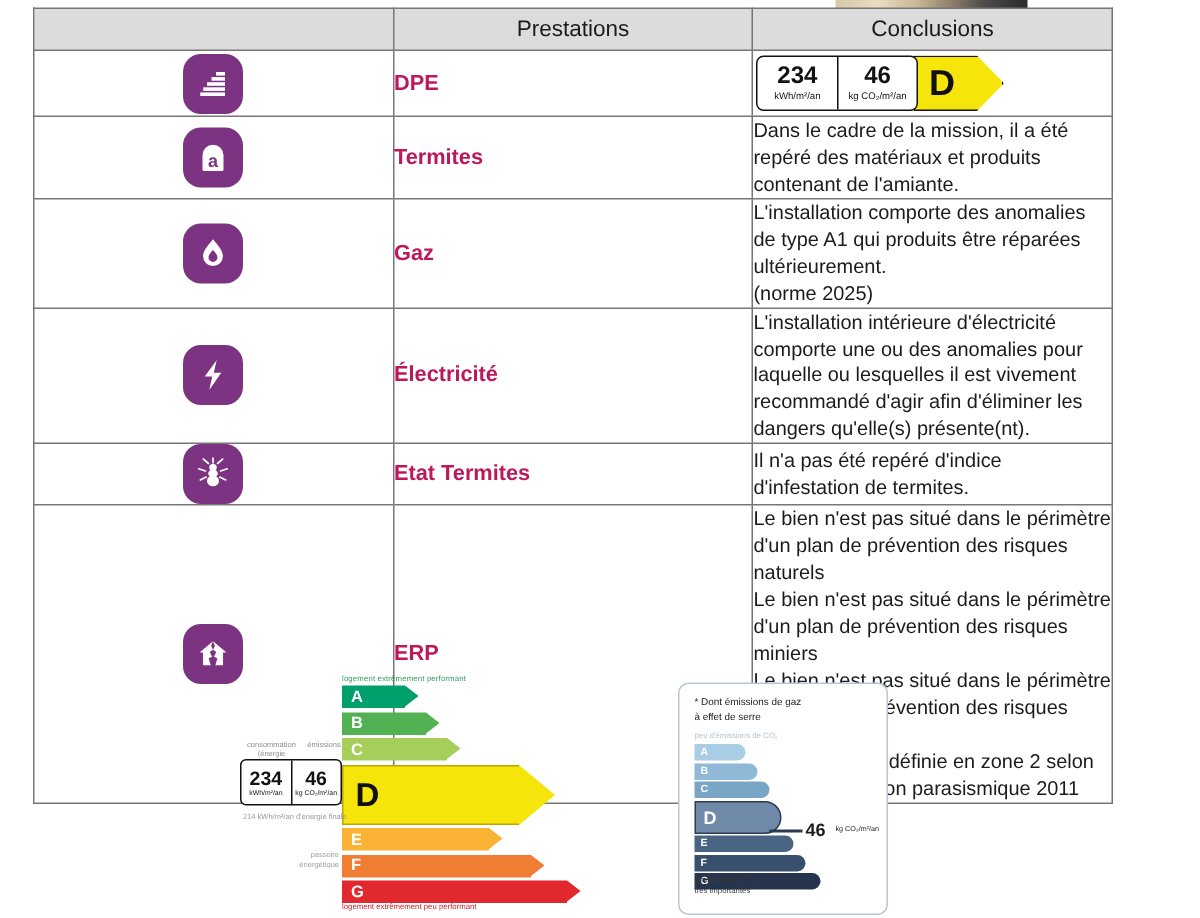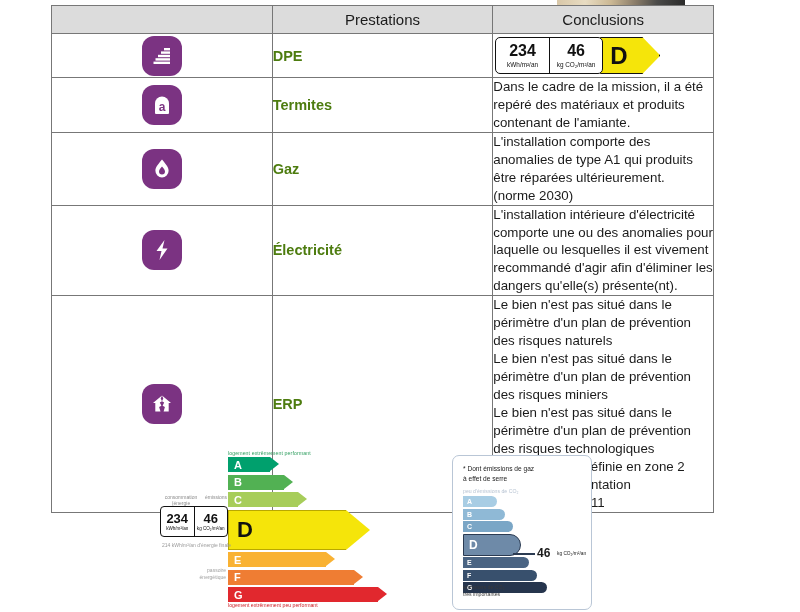--- a/index.html
+++ b/index.html
@@ -14,24 +14,23 @@
   }
 
   
   .photo-strip{
     position:absolute; left:557px; top:0px; width:128px; height:8px;
     background: linear-gradient(95deg,#d8c7a8 0%, #e8dcc2 22%, #cbb894 42%, #8d7f6b 60%, #4a4a48 78%, #2a2a2a 100%);
   }
 
   
   .tbl{
-    position:absolute; left:22px; top:5px; width:663px;
+    position:absolute; left:22px; top:5px; width:720px;
     border-collapse:collapse;
     table-layout:fixed;
-    margin-left:29px;
   }
   .tbl td, .tbl th{
     border:1px solid #777;
     vertical-align:middle;
     padding:0;
   }
   .th-cell{
     background:#dcdcdc;
     height:28px;
     font-weight:400;
@@ -40,21 +39,21 @@
     color:#1b1b1b;
   }
   .th-blank{ background:#dcdcdc; }
 
   .col-icon{ width:68px; }
   .col-name{ width:172px; }
   .col-con{ width:528px; }
 
   .icon-cell{ text-align:center; }
   .name-cell{
-    font-weight:bold; font-size:14.5px; padding-left:10px; color:#4d7c0f;
+    font-weight:bold; font-size:14.5px; padding-left:10px; color:#be185d;
   }
   .concl-cell{
     font-size:13.3px; line-height:1.35; padding:7px 9px 7px 11px; color:#1b1b1b;
   }
   .concl-cell p{ margin:0; }
 
   
   .ico{
     width:40px; height:40px; border-radius:12px;
     background:#7b3382;
@@ -266,38 +265,56 @@
       <span class="ico">
         <svg width="24" height="24" viewBox="0 0 24 24">
           <path d="M12 2.5c4.2 5 6.6 8 6.6 11.3A6.6 6.6 0 0 1 12 20.4a6.6 6.6 0 0 1-6.6-6.6C5.4 10.5 7.8 7.5 12 2.5z" fill="#fff"></path>
           <path d="M12 9.5c1.9 2.3 3 3.6 3 5.1a3 3 0 0 1-6 0c0-1.5 1.1-2.8 3-5.1z" fill="#7b3382"></path>
         </svg>
       </span>
     </td>
     <td class="col-name name-cell">Gaz</td>
     <td class="col-con concl-cell">
       <p>L'installation comporte des anomalies de type A1 qui produits être réparées ultérieurement.</p>
-      <p>(norme 2030)</p>
+      <p>(norme 2025)</p>
     </td>
   </tr>
 
   <tr>
     <td class="col-icon icon-cell">
       <span class="ico">
         <svg width="24" height="24" viewBox="0 0 24 24">
           <path d="M14.5 2 6.5 13h5l-2 9 8-11.5h-5z" fill="#fff"></path>
         </svg>
       </span>
     </td>
     <td class="col-name name-cell">Électricité</td>
     <td class="col-con concl-cell">
       <p>L'installation intérieure d'électricité comporte une ou des anomalies pour laquelle ou lesquelles il est vivement recommandé d'agir afin d'éliminer les dangers qu'elle(s) présente(nt).</p>
     </td>
   </tr>
 
+  <tr>
+    <td class="col-icon icon-cell">
+      <span class="ico">
+        <svg width="26" height="26" viewBox="0 0 26 26">
+          <g stroke="#fff" stroke-width="1.1" stroke-linecap="round">
+            <path d="M10 6 6.5 3M13 5.6 13 2.4M16 6 19.5 3M8 11 3.5 9.5M18 11l4.5-1.5M8.5 15 4.5 17M17.5 15l4 2"></path>
+          </g>
+          <ellipse cx="13" cy="8.6" rx="2.5" ry="2.2" fill="#fff"></ellipse>
+          <ellipse cx="13" cy="12.6" rx="3.2" ry="2.6" fill="#fff"></ellipse>
+          <ellipse cx="13" cy="17.6" rx="4" ry="3.6" fill="#fff"></ellipse>
+        </svg>
+      </span>
+    </td>
+    <td class="col-name name-cell">Etat Termites</td>
+    <td class="col-con concl-cell">
+      <p>Il n'a pas été repéré d'indice d'infestation de termites.</p>
+    </td>
+  </tr>
 
   <tr>
     <td class="col-icon icon-cell">
       <span class="ico">
         <svg width="24" height="24" viewBox="0 0 24 24">
           <path d="M12 3.5 21 11h-2.3v8.5h-5.1l1.3-4.6-2.3-1.1 1.6-3.2-2.2-1.4 1.3-2.6z" fill="#fff"></path>
           <path d="M12 3.5 3 11h2.3v8.5h5.2l-1.4-4.6 2.3-1.1-1.6-3.2 2.2-1.4-1.3-2.6z" fill="#fff"></path>
         </svg>
       </span>
     </td>

